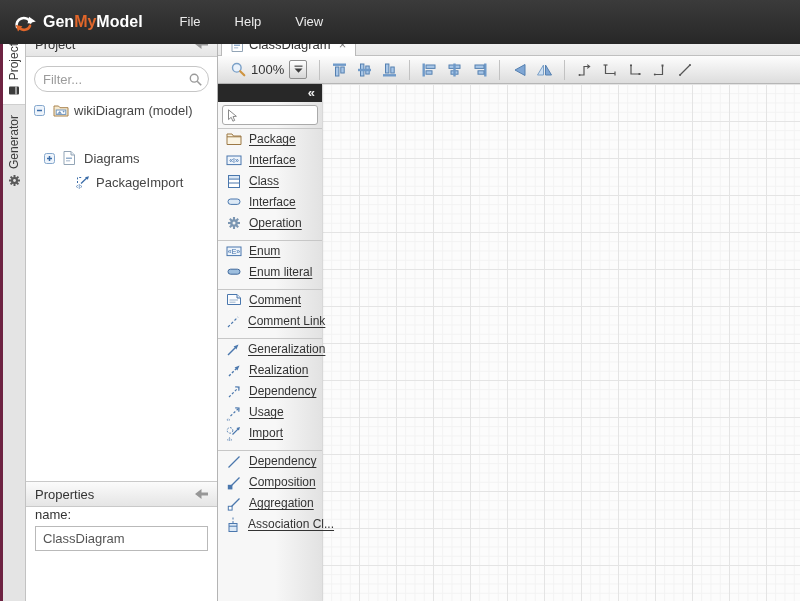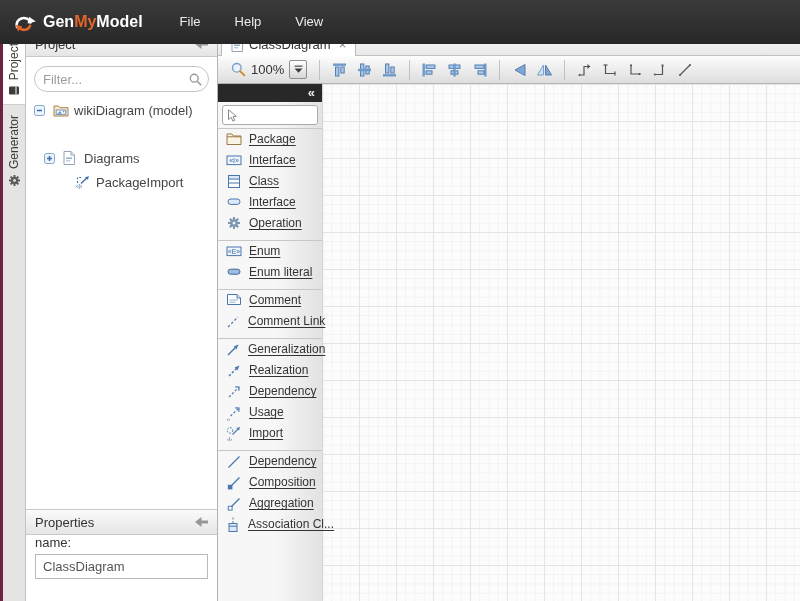--- a/index.html
+++ b/index.html
@@ -33,21 +33,21 @@
   .filter-wrap{margin:9px 8px 4px;position:relative;}
   .filter-input{width:100%;box-sizing:border-box;height:26px;border:1px solid #c6c6c6;border-radius:13px;
     padding:0 24px 0 8px;font-size:13px;color:#555;outline:none;background:#fff;}
   .filter-input::placeholder{color:#9c9c9c;}
   .search-icon{position:absolute;right:7px;top:7px;}
   .tree{margin-top:6px;}
   .tree-row{display:flex;align-items:center;height:24px;font-size:13px;color:#454545;}
   .tgl{width:19px;display:flex;justify-content:flex-start;align-items:center;}
   .tree-ic{width:21px;display:flex;align-items:center;}
   .props{position:absolute;left:0;right:0;top:449px;}
-  .props .panel-header{border-top:1px solid #c9c9c9;margin-top:28px;}
+  .props .panel-header{border-top:1px solid #c9c9c9;}
   .props-body{padding:0 9px;}
   .props-label{font-size:13px;color:#333;margin-bottom:4px;}
   .props-input{width:100%;box-sizing:border-box;height:25px;border:1px solid #b9b9b9;
     padding:0 7px;font-size:13px;color:#555;outline:none;}
   
   .content{position:absolute;left:218px;top:32px;right:0;bottom:0;background:#fff;}
   .tabbar{height:24px;background:linear-gradient(#f8f8f8,#e8e8e8);border-bottom:1px solid #c0c0c0;
     display:flex;align-items:flex-end;box-sizing:border-box;}
   .tab{display:flex;align-items:center;gap:6px;height:23px;padding:0 9px;margin-left:3px;margin-bottom:-1px;
     background:#fff;border:1px solid #b9b9b9;border-bottom:none;border-radius:2px 2px 0 0;}

